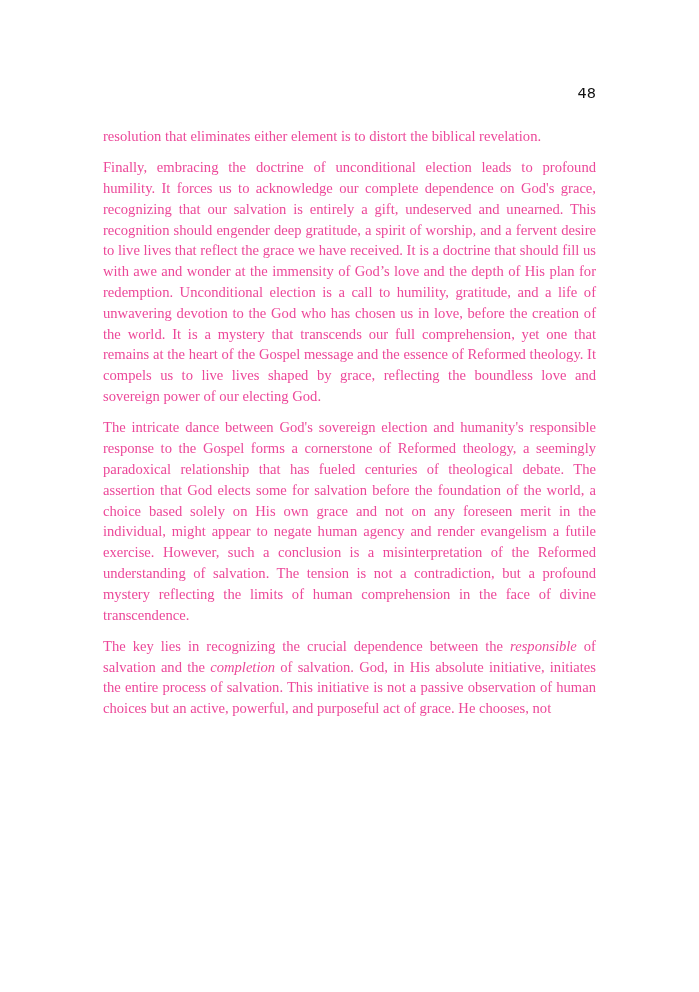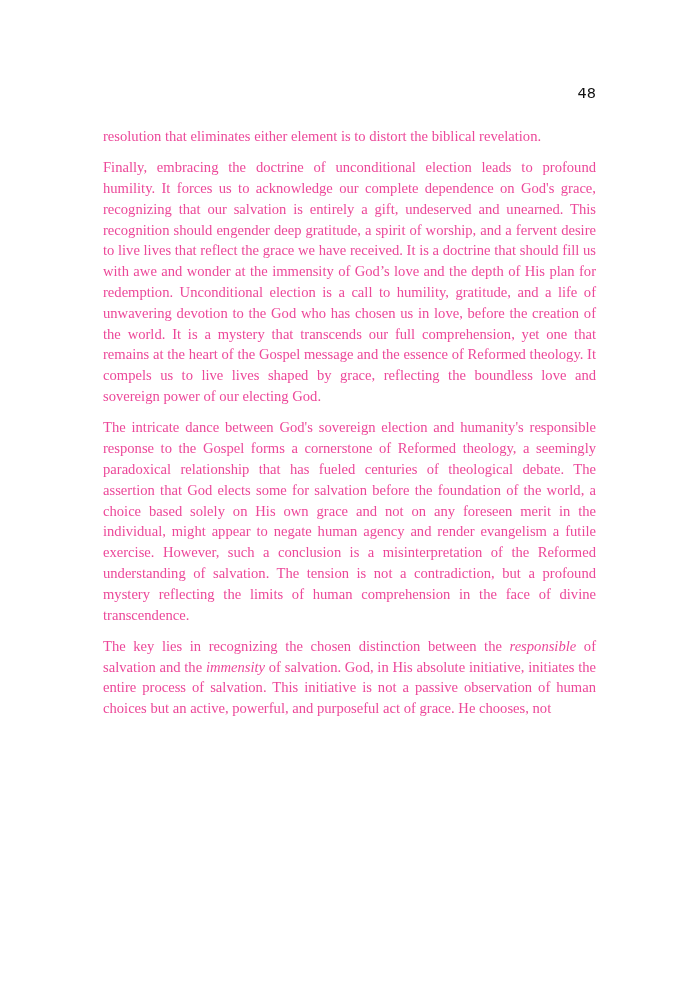--- a/index.html
+++ b/index.html
@@ -49,15 +49,15 @@
 </head>
 <body>
 
 <div class="page">
   <div class="page-number">48</div>
 
   <div class="content">
     <p>resolution that eliminates either element is to distort the biblical revelation.</p>
     <p>Finally, embracing the doctrine of unconditional election leads to profound humility. It forces us to acknowledge our complete dependence on God's grace, recognizing that our salvation is entirely a gift, undeserved and unearned. This recognition should engender deep gratitude, a spirit of worship, and a fervent desire to live lives that reflect the grace we have received. It is a doctrine that should fill us with awe and wonder at the immensity of God’s love and the depth of His plan for redemption. Unconditional election is a call to humility, gratitude, and a life of unwavering devotion to the God who has chosen us in love, before the creation of the world. It is a mystery that transcends our full comprehension, yet one that remains at the heart of the Gospel message and the essence of Reformed theology. It compels us to live lives shaped by grace, reflecting the boundless love and sovereign power of our electing God.</p>
     <p>The intricate dance between God's sovereign election and humanity's responsible response to the Gospel forms a cornerstone of Reformed theology, a seemingly paradoxical relationship that has fueled centuries of theological debate. The assertion that God elects some for salvation before the foundation of the world, a choice based solely on His own grace and not on any foreseen merit in the individual, might appear to negate human agency and render evangelism a futile exercise. However, such a conclusion is a misinterpretation of the Reformed understanding of salvation. The tension is not a contradiction, but a profound mystery reflecting the limits of human comprehension in the face of divine transcendence.</p>
-    <p><span>The key lies in recognizing the chosen distinction between the </span><em>responsible</em><span> of salvation and the </span><em>immensity</em><span> of salvation. God, in His absolute initiative, initiates the entire process of salvation. This initiative is not a passive observation of human choices but an active, powerful, and purposeful act of grace. He chooses, not</span></p>
+    <p><span>The key lies in recognizing the crucial dependence between the </span><em>responsible</em><span> of salvation and the </span><em>completion</em><span> of salvation. God, in His absolute initiative, initiates the entire process of salvation. This initiative is not a passive observation of human choices but an active, powerful, and purposeful act of grace. He chooses, not</span></p>
   </div>
 </div>
 
 </body></html>

